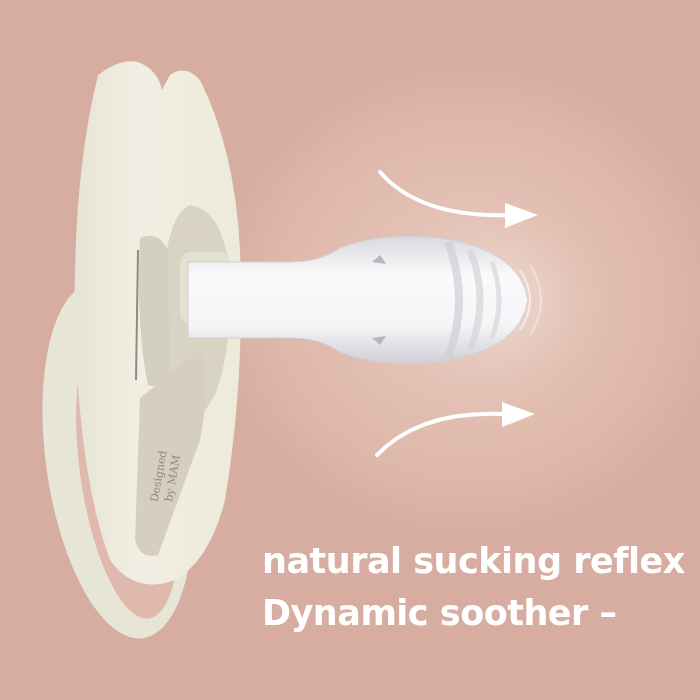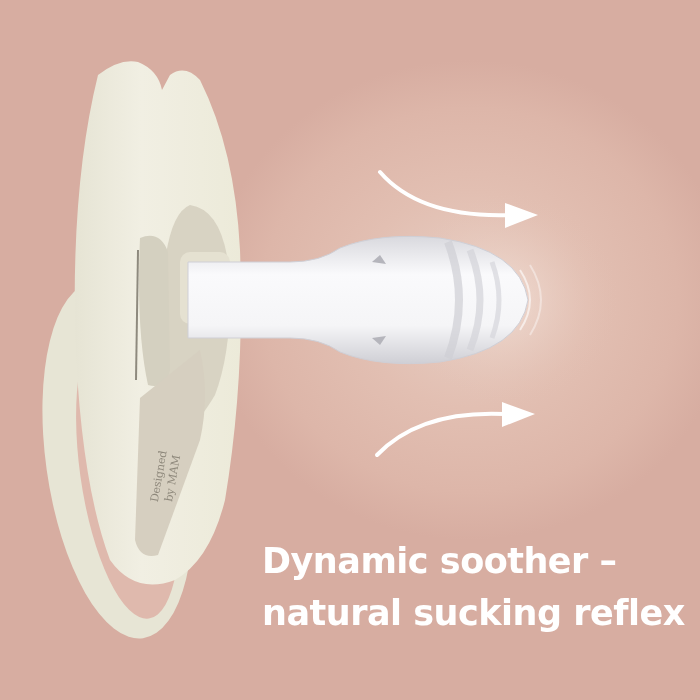--- a/index.html
+++ b/index.html
@@ -73,15 +73,15 @@
     <polygon points="502,402 535,414 502,427" fill="#ffffff"></polygon>
   </g>
 
   <g transform="translate(162 478) rotate(-80)">
     <text x="-25" y="0" font-size="11" fill="#8f897c" font-family="DejaVu Serif, serif">Designed</text>
     <text x="-22" y="14" font-size="11" fill="#8f897c" font-family="DejaVu Serif, serif">by MAM</text>
   </g>
 </svg>
 
 <div class="headline">
+  <div>natural sucking reflex</div>
   <div>Dynamic soother –</div>
-  <div>natural sucking reflex</div>
 </div>
 
 </body></html>

